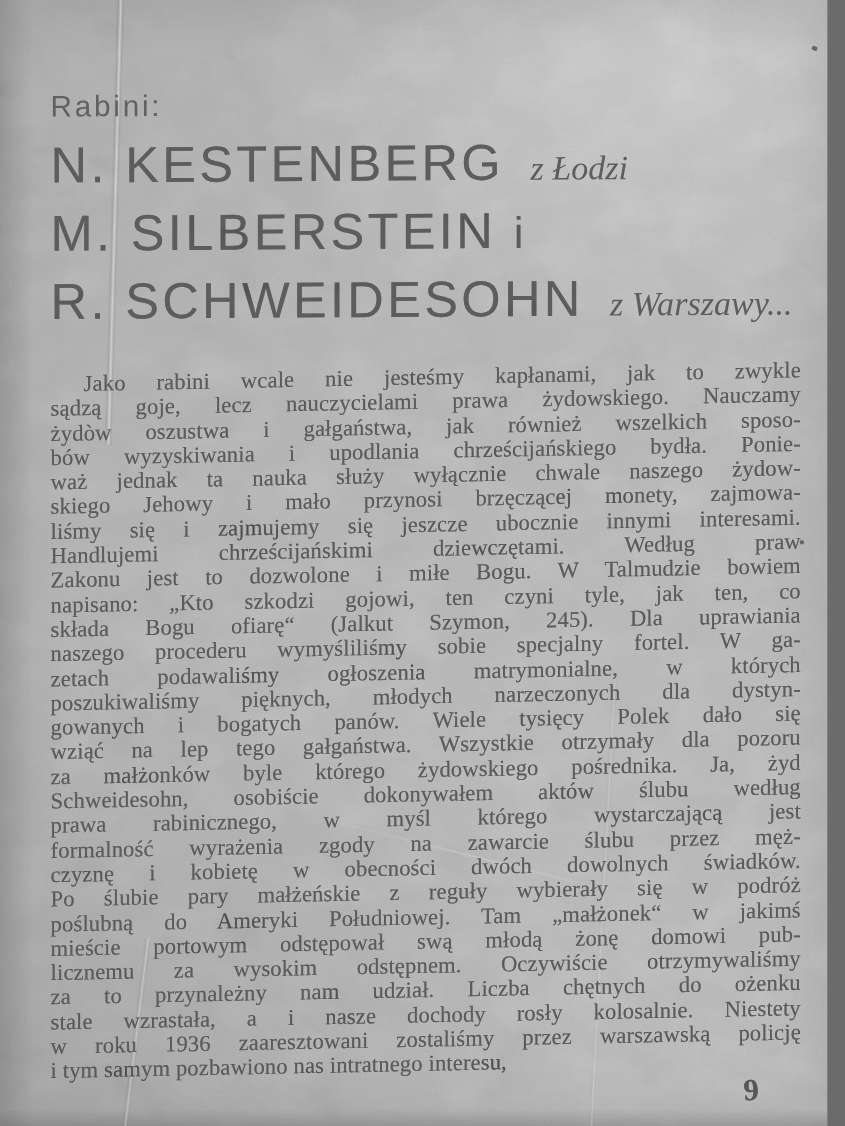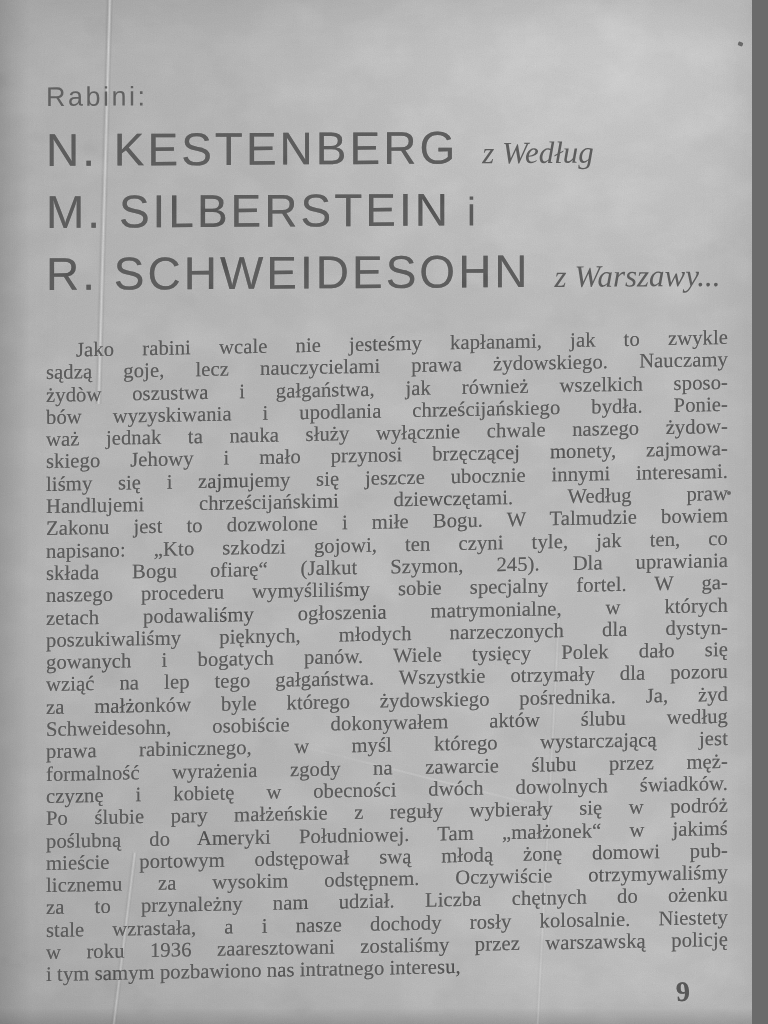--- a/index.html
+++ b/index.html
@@ -69,21 +69,21 @@
   <div class="crease scratch"></div>
   <div class="speck speck1"></div>
   <div class="speck speck2"></div>
   <div class="speck speck3"></div>
 
   <div class="content">
     <div class="kicker">Rabini:</div>
 
     <div class="name-row">
       <span class="name">N. KESTENBERG</span>
-      <span class="suffix">z Według</span>
+      <span class="suffix">z Łodzi</span>
     </div>
     <div class="name-row">
       <span class="name">M. SILBERSTEIN</span>
       <span class="suffix plain">i</span>
     </div>
     <div class="name-row">
       <span class="name">R. SCHWEIDESOHN</span>
       <span class="suffix">z Warszawy...</span>
     </div>
 

